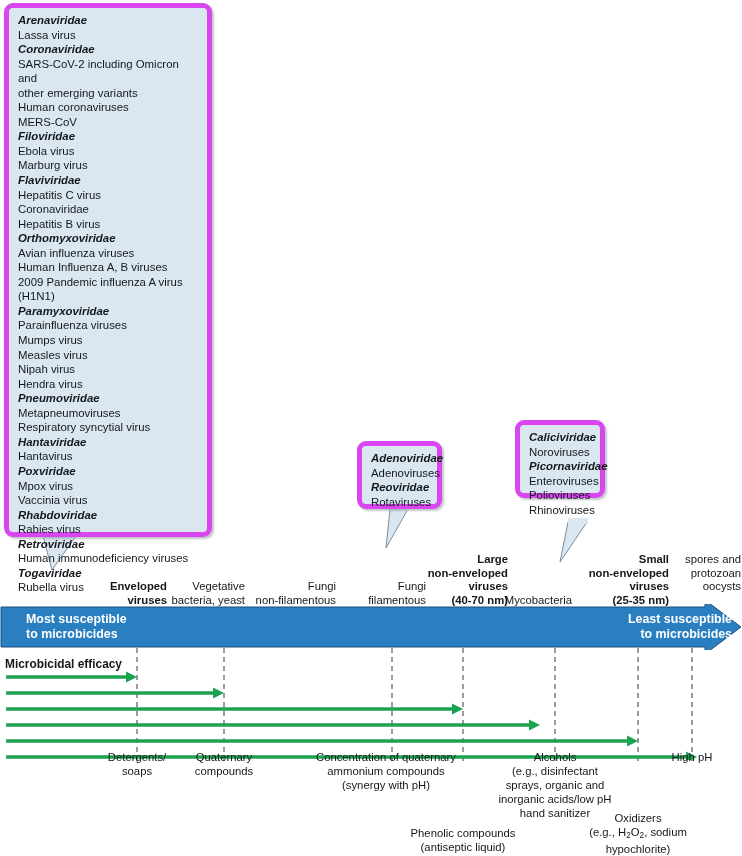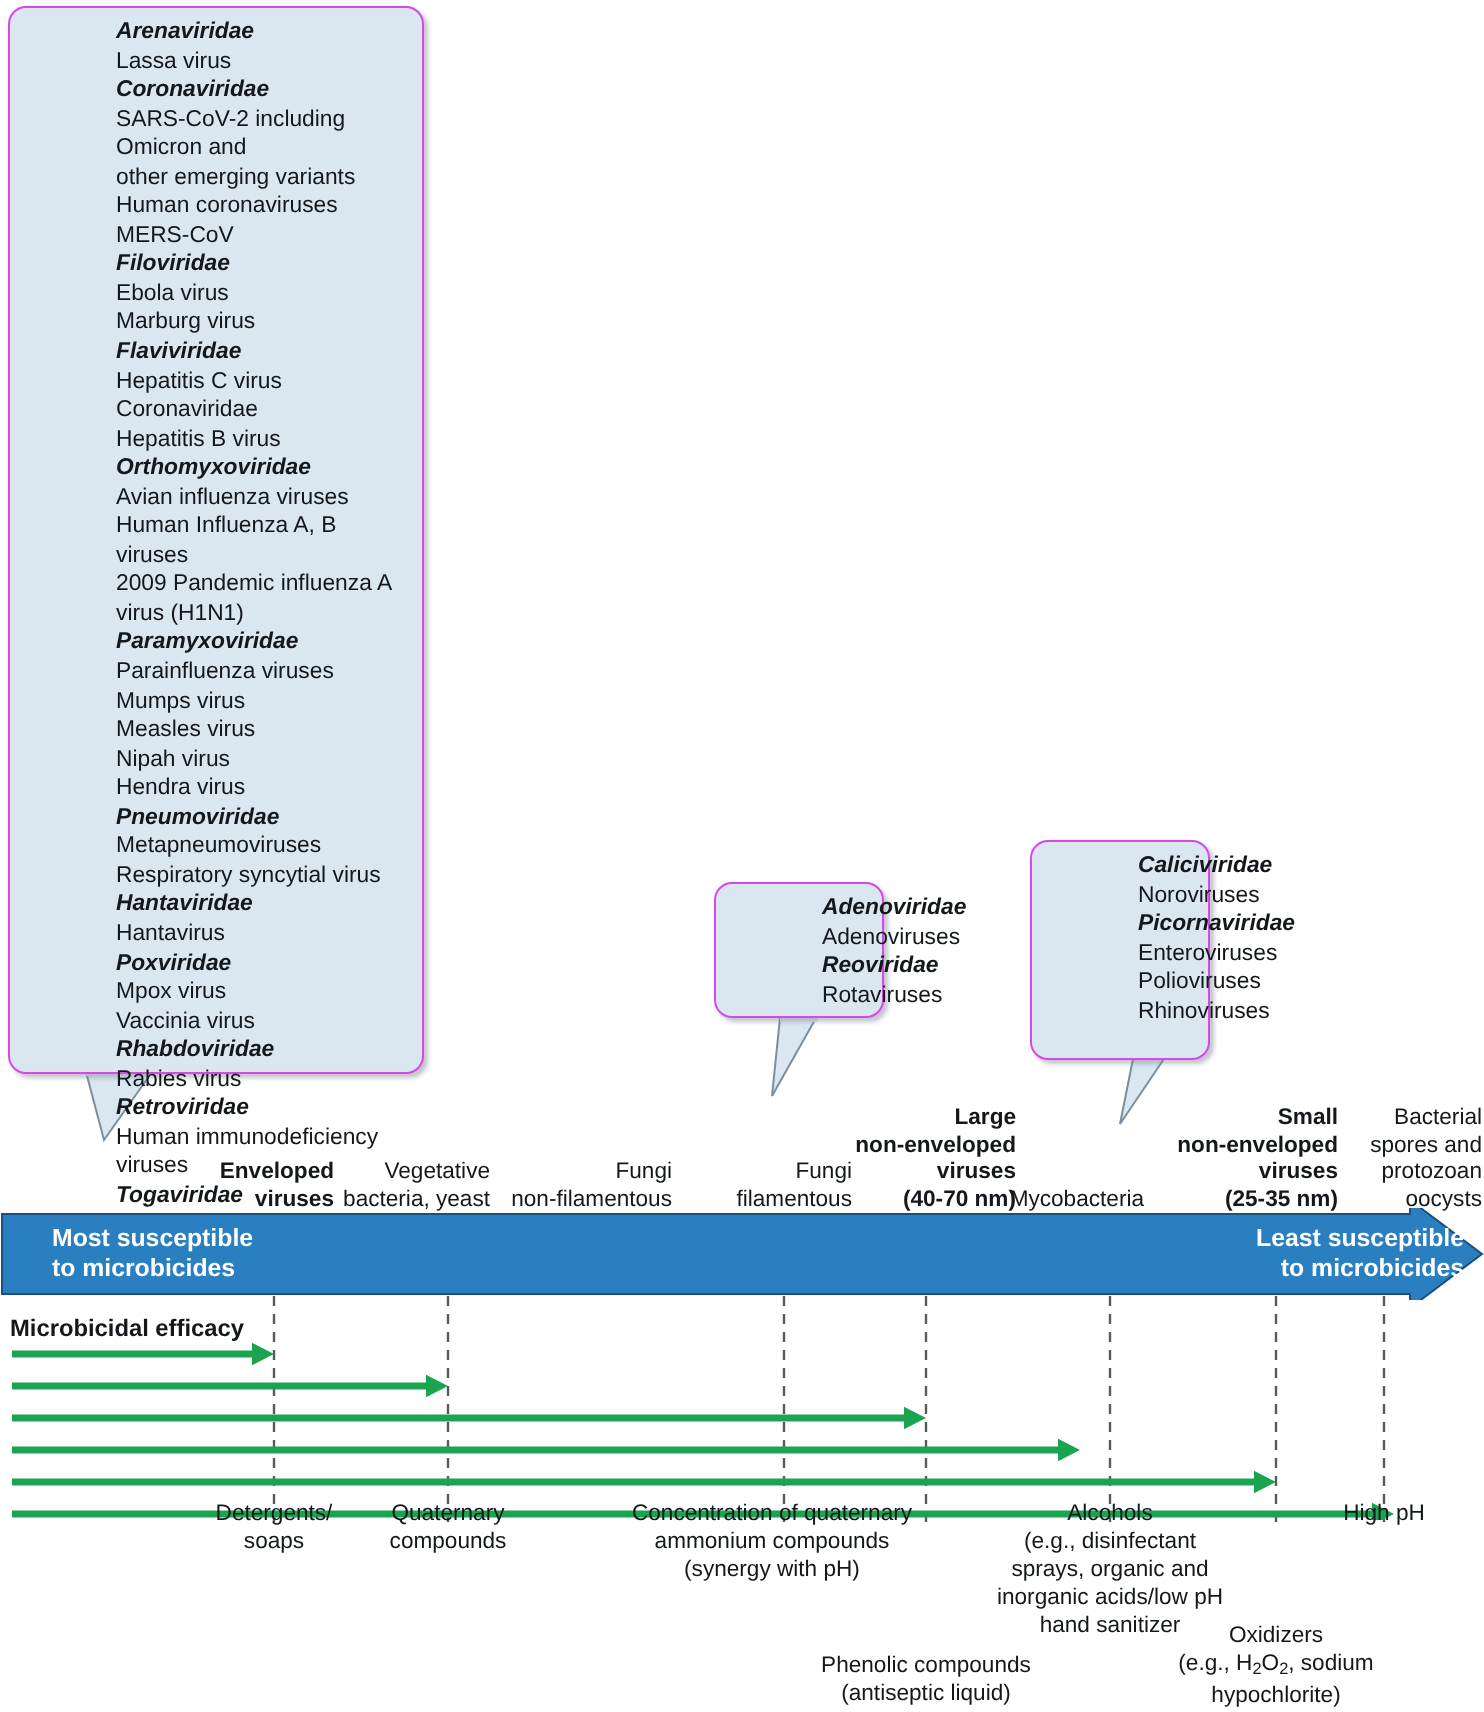--- a/index.html
+++ b/index.html
@@ -9,25 +9,24 @@
     font-family:"Liberation Sans", sans-serif;
     color:#000;
     -webkit-font-smoothing:antialiased;
   }
   #stage{position:absolute;left:0;top:0;width:742px;height:856px;}
 
   
   .callout{
     position:absolute;
     background:#dbe7f0;
-    border:1px solid #d946ef;
+    border:5px solid #d946ef;
     border-radius:9px;
     box-sizing:border-box;
     box-shadow:2px 2px 2px rgba(120,130,140,.45);
-    padding-left:44px;
   }
   .callout .lines{
     padding:5px 9px 6px 9px;
     font-size:11.4px;
     line-height:14.55px;
     color:#14181c;
   }
   .taxon{font-weight:bold;font-style:italic;}
   .sp{font-weight:normal;font-style:normal;}
 
@@ -138,21 +137,21 @@
         <div class="sp">Adenoviruses</div>
         <div class="taxon">Reoviridae</div>
         <div class="sp">Rotaviruses</div>
       </div>
   </div>
 
   <svg class="tail" style="left:505px;top:518px;width:130px;height:50px;" viewBox="0 0 130 50">
     <polygon points="63,4 82,4 55,44" fill="#dbe7f0" stroke="#7a8f9e" stroke-width="1"></polygon>
     <rect x="63" y="0" width="20" height="6" fill="#dbe7f0" stroke="none"></rect>
   </svg>
-  <div class="callout" id="small-box" style="left:515px;top:420px;width:90px;height:110px;">
+  <div class="callout" id="small-box" style="left:515px;top:420px;width:90px;height:78px;">
     <div class="lines" id="small-list">
         <div class="taxon">Caliciviridae</div>
         <div class="sp">Noroviruses</div>
         <div class="taxon">Picornaviridae</div>
         <div class="sp">Enteroviruses</div>
         <div class="sp">Polioviruses</div>
         <div class="sp">Rhinoviruses</div>
       </div>
   </div>
 
@@ -182,21 +181,20 @@
       <div class="cat" style="left: 352px; top: 594px; width: 220px;">
         <div>Mycobacteria</div>
       </div>
       <div class="cat bold" style="left: 449px; top: 553px; width: 220px;">
         <div>Small</div>
         <div>non-enveloped</div>
         <div>viruses</div>
         <div>(25-35 nm)</div>
       </div>
       <div class="cat" style="left: 521px; top: 553px; width: 220px;">
-        <div>Bacterial</div>
         <div>spores and</div>
         <div>protozoan</div>
         <div>oocysts</div>
       </div>
       <div class="cat" style="left: 583px; top: 594px; width: 220px;">
         <div>Prions</div>
       </div>
     </div>
 
   <svg id="band" viewBox="0 0 742 46" preserveAspectRatio="none">

